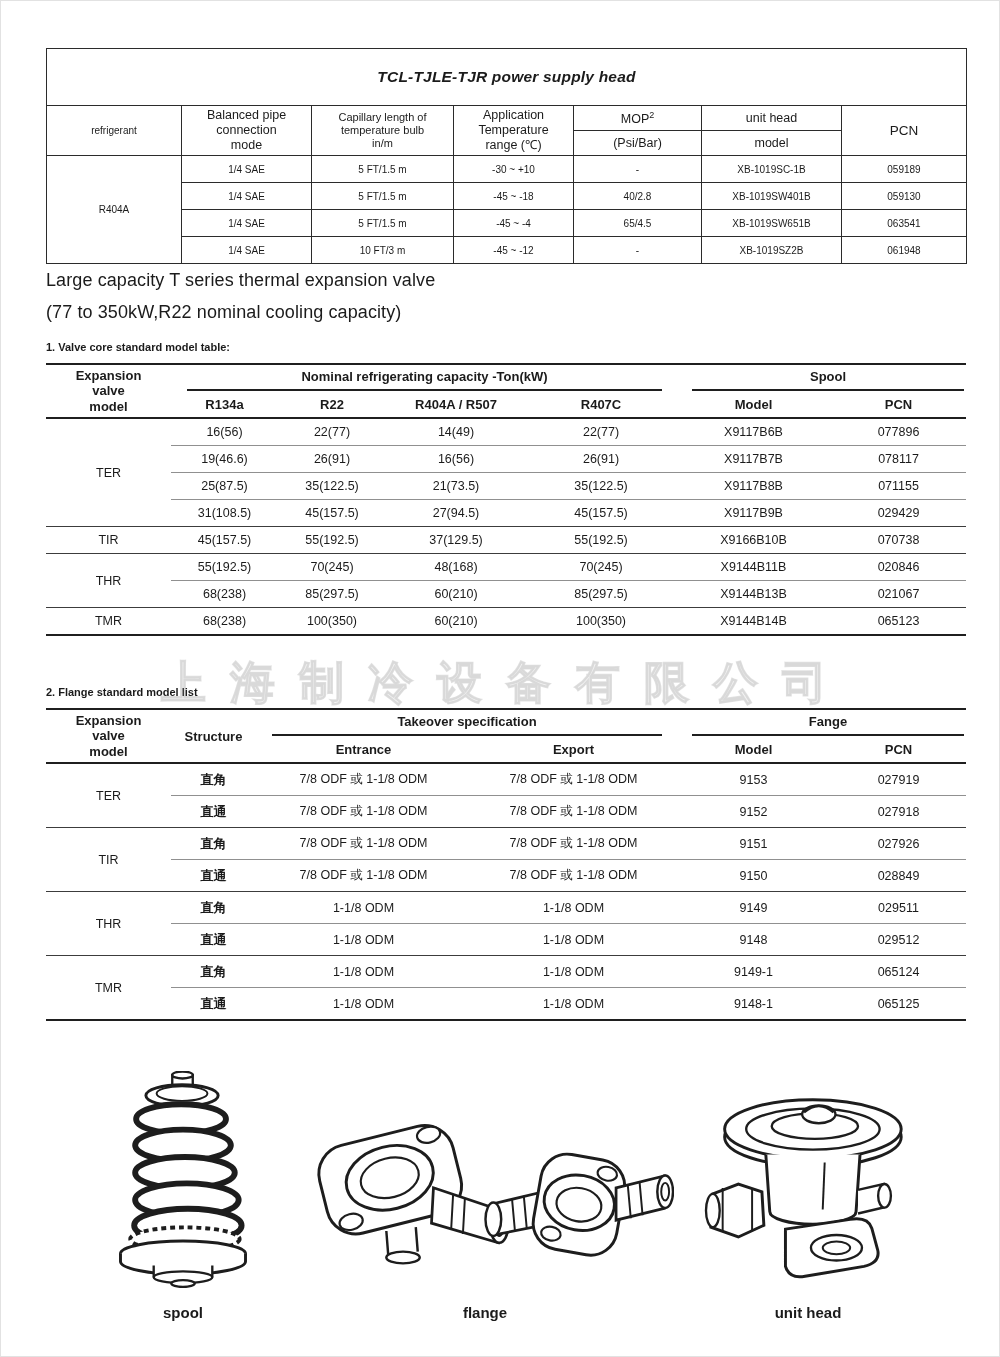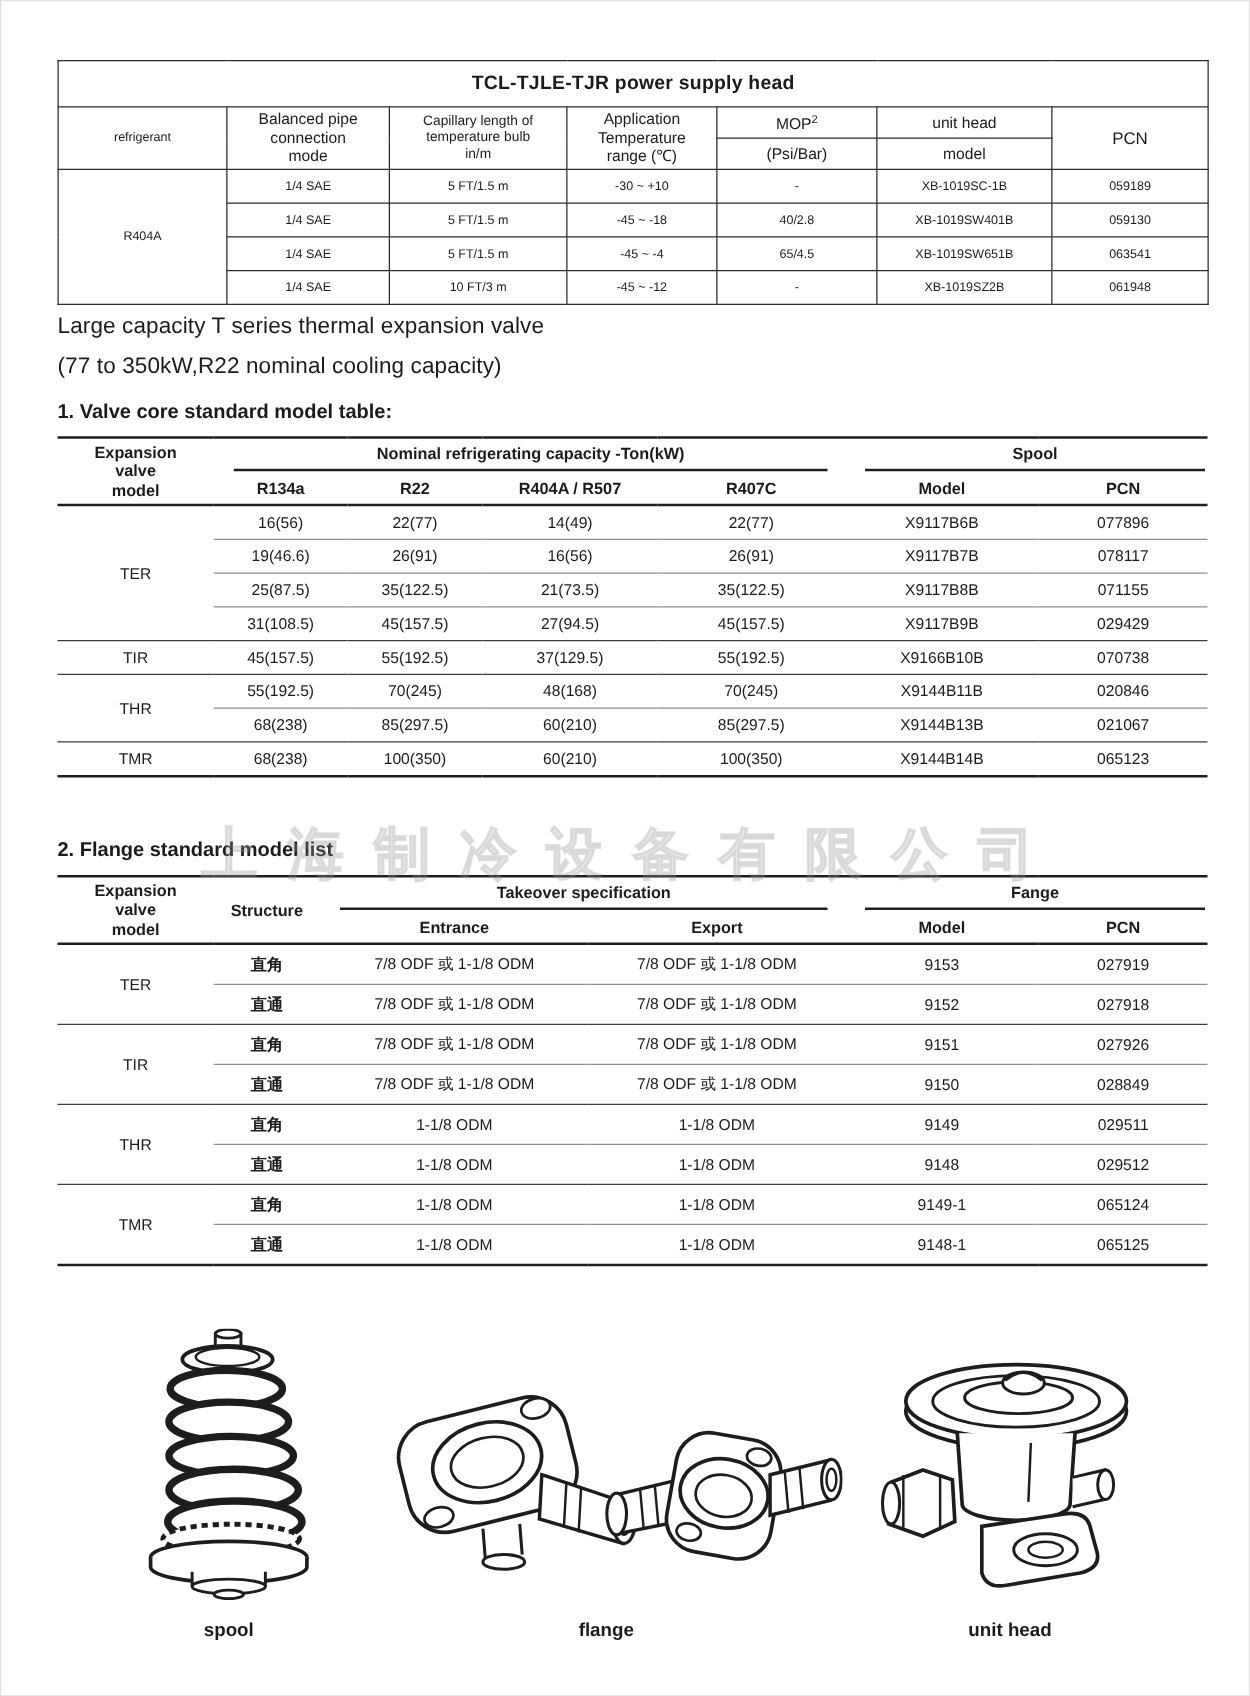--- a/index.html
+++ b/index.html
@@ -7,30 +7,30 @@
   body { font-family:"Liberation Sans", sans-serif; color:#1b1b1b; }
   .page { width:1000px; height:1357px; background:#fff; position:relative; overflow:hidden; border:1px solid #e2e2e2; }
   .content { padding:47px 35px 0 45px; }
 
   table { border-collapse:collapse; width:920px; table-layout:fixed; }
   th, td { text-align:center; vertical-align:middle; }
   .multiline { white-space:pre-line; line-height:1.2; }
 
   
   .power-table th, .power-table td { border:1.7px solid #2b2b2b; font-weight:400; }
-  .power-table .title-cell { font-weight:700; font-size:15.5px; padding:9px 0; letter-spacing:0.2px; }
+  .power-table .title-cell { font-weight:700; font-size:15.5px; padding:19px 0; letter-spacing:0.2px;font-style:italic; }
   .power-table thead th { font-size:12.5px; padding:2px 2px; }
   .power-table thead th.sm { font-size:11px; }
   .power-table thead th sup { font-size:9px; }
   .power-table tbody td { font-size:10px; height:27px; padding:2px 3px; }
   .power-table .hdr-split { height:23px; }
 
   
   .main-heading { font-size:18px; font-weight:400; line-height:32px; letter-spacing:0.1px; }
-  .sub-heading { margin-top:13px; font-size:16px; font-weight:700; }
+  .sub-heading { margin-top:13px; font-size:11px; font-weight:700; }
   .sub-heading.second { margin-top:50px; }
 
   
   .rule-table { margin-top:10px; border-top:2.6px solid #1f1f1f; border-bottom:2.6px solid #1f1f1f; }
   .rule-table thead { border-bottom:2.2px solid #1f1f1f; }
   .rule-table thead th { font-weight:700; font-size:13px; padding:0 2px; }
   .rule-table .group-th { padding:0; }
   .rule-table .group-th .gl { display:block; padding:4px 0 5px; border-bottom:2px solid #1f1f1f; margin:0 14px 0 16px; }
   .rule-table .group-th.flush-right .gl { margin-right:2px; }
   .rule-table .cols-row th { padding:6px 2px 5px; }

